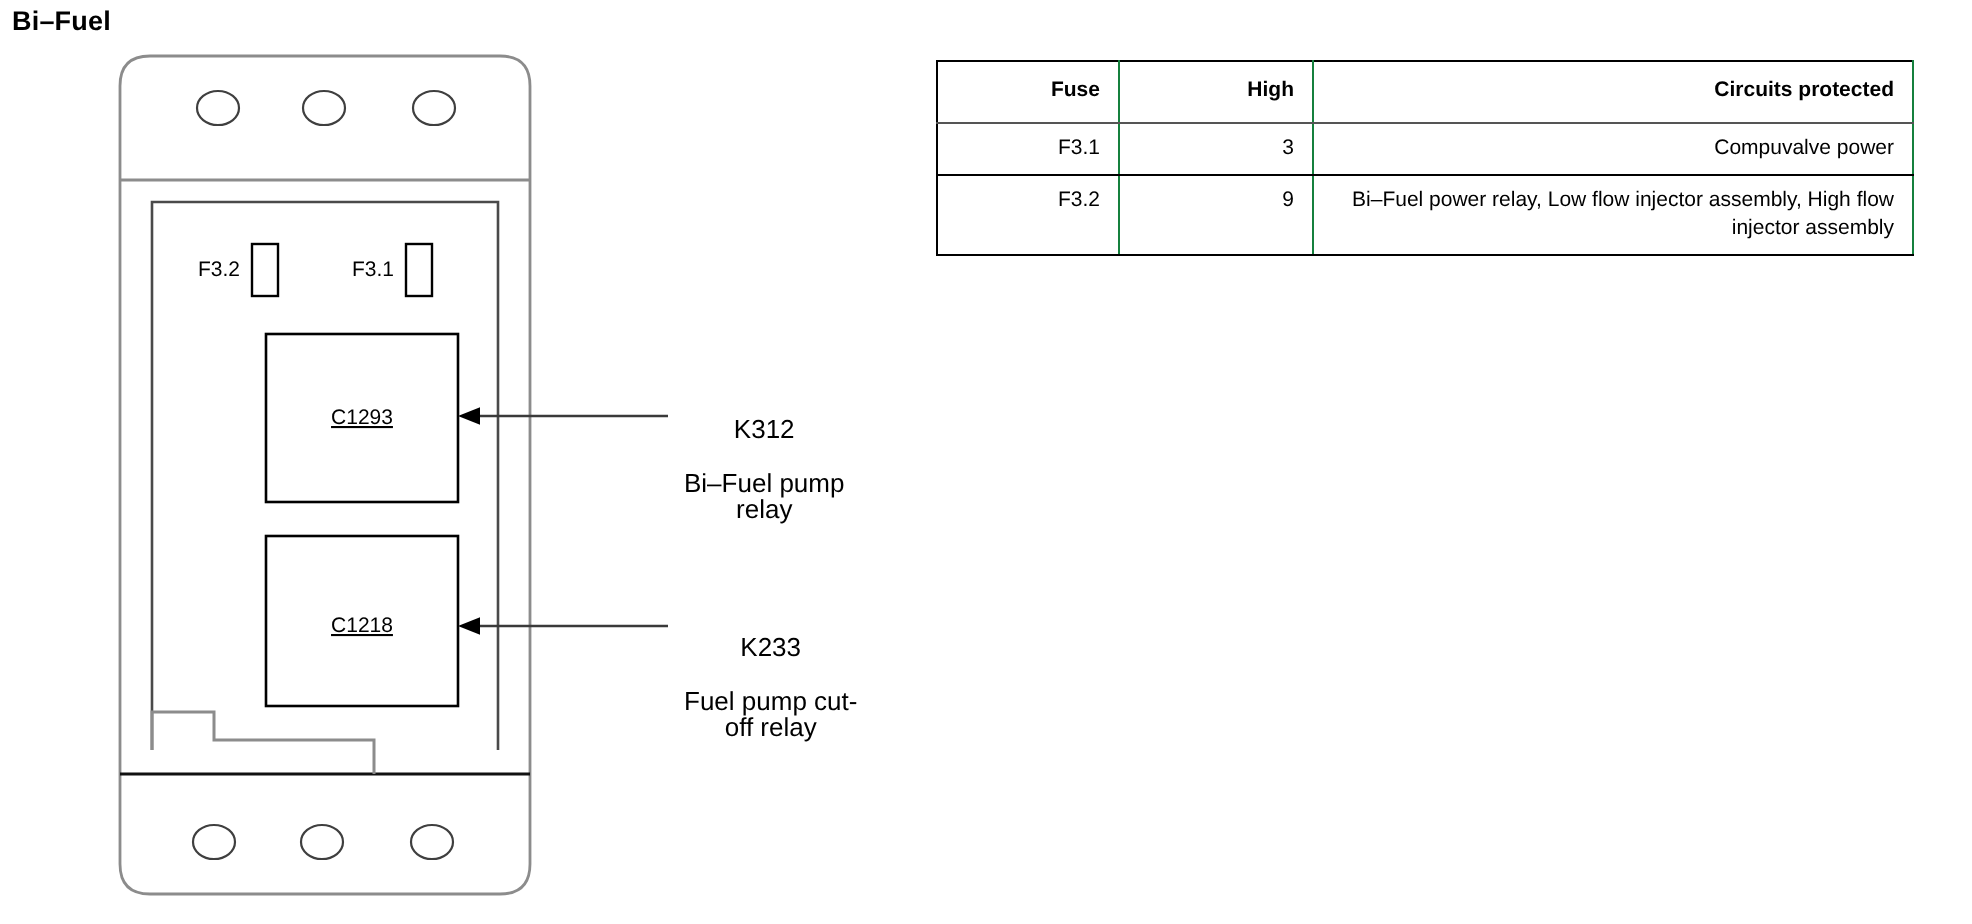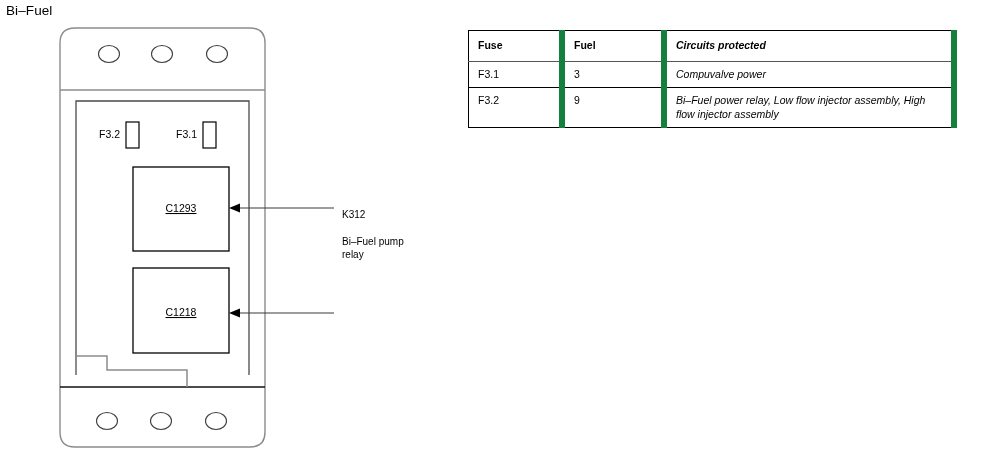--- a/index.html
+++ b/index.html
@@ -18,42 +18,43 @@
     overflow: hidden;
     background: #ffffff;
   }
 
   
   #section-title {
     position: absolute;
     left: 6px;
     top: 3px;
     font-size: 13.5px;
-    font-weight: normal;
+    font-weight: bold;
     letter-spacing: 0.1px;
     white-space: nowrap;
   }
 
   
   #fusebox-diagram {
     position: absolute;
     left: 0;
     top: 0;
     width: 460px;
     height: 462px;
   }
   #fusebox-diagram svg { display: block; }
 
   
   .callout {
     position: absolute;
-    font-size: 10px;
+    font-size: 13px;
     line-height: 13.2px;
     white-space: pre-line;
     color: #000;
+    text-align: center;
   }
   #callout-k312 { left: 342px; top: 195px; }
   #callout-k233 { left: 342px; top: 304px; }
   .callout-code { display: block; }
   .callout-desc { display: block; }
 
   
   #fuse-table-wrap {
     position: absolute;
     left: 468px;
@@ -62,40 +63,40 @@
   }
   table#fuse-table {
     border-collapse: collapse;
     width: 489px;
     font-size: 10.5px;
     table-layout: fixed;
   }
   table#fuse-table th,
   table#fuse-table td {
     border-left: 1px solid #000;
-    border-right: 6px solid #15803d;
+    border-right: 1px solid #15803d;
     border-bottom: 1px solid #000;
     padding: 5px 9px 6px 9px;
-    text-align: left;
+    text-align: right;
     vertical-align: top;
     line-height: 14px;
   }
   table#fuse-table thead th {
     border-top: 1.6px solid #000;
     border-bottom: 1.8px solid #555;
     font-weight: bold;
     padding-top: 7px;
     padding-bottom: 9px;
   }
   table#fuse-table tbody tr:last-child td {
     border-bottom: 1.4px solid #000;
   }
   .col-fuse { width: 72px; }
   .col-amps { width: 78px; }
-  .col-circuits { width: auto; font-style: italic; }
+  .col-circuits { width: auto; }
   .cell-circuits-wrap { display: block; max-width: 318px; }
 </style>
 </head>
 <body>
 
 <div id="page">
 
   <div id="section-title">Bi–Fuel</div>
 
   <div id="fusebox-diagram">
@@ -140,27 +141,32 @@
       <text x="181" y="316" text-anchor="middle" font-family="Liberation Sans, sans-serif" font-size="10.5" fill="#000" text-decoration="underline">C1218</text>
     </svg>
   </div>
 
   <div class="callout" id="callout-k312">
     <span class="callout-code">K312</span>
     <span class="callout-desc">Bi–Fuel pump
 relay</span>
   </div>
 
+  <div class="callout" id="callout-k233">
+    <span class="callout-code">K233</span>
+    <span class="callout-desc">Fuel pump cut-
+off relay</span>
+  </div>
 
   <div id="fuse-table-wrap">
     <table id="fuse-table">
       <thead>
         <tr>
           <th class="col-fuse">Fuse</th>
-          <th class="col-amps">Fuel</th>
+          <th class="col-amps">High</th>
           <th class="col-circuits">Circuits protected</th>
         </tr>
       </thead>
       <tbody>
         <tr>
           <td class="col-fuse">F3.1</td>
           <td class="col-amps">3</td>
           <td class="col-circuits">
             <span class="cell-circuits-wrap">Compuvalve power</span>
           </td>

